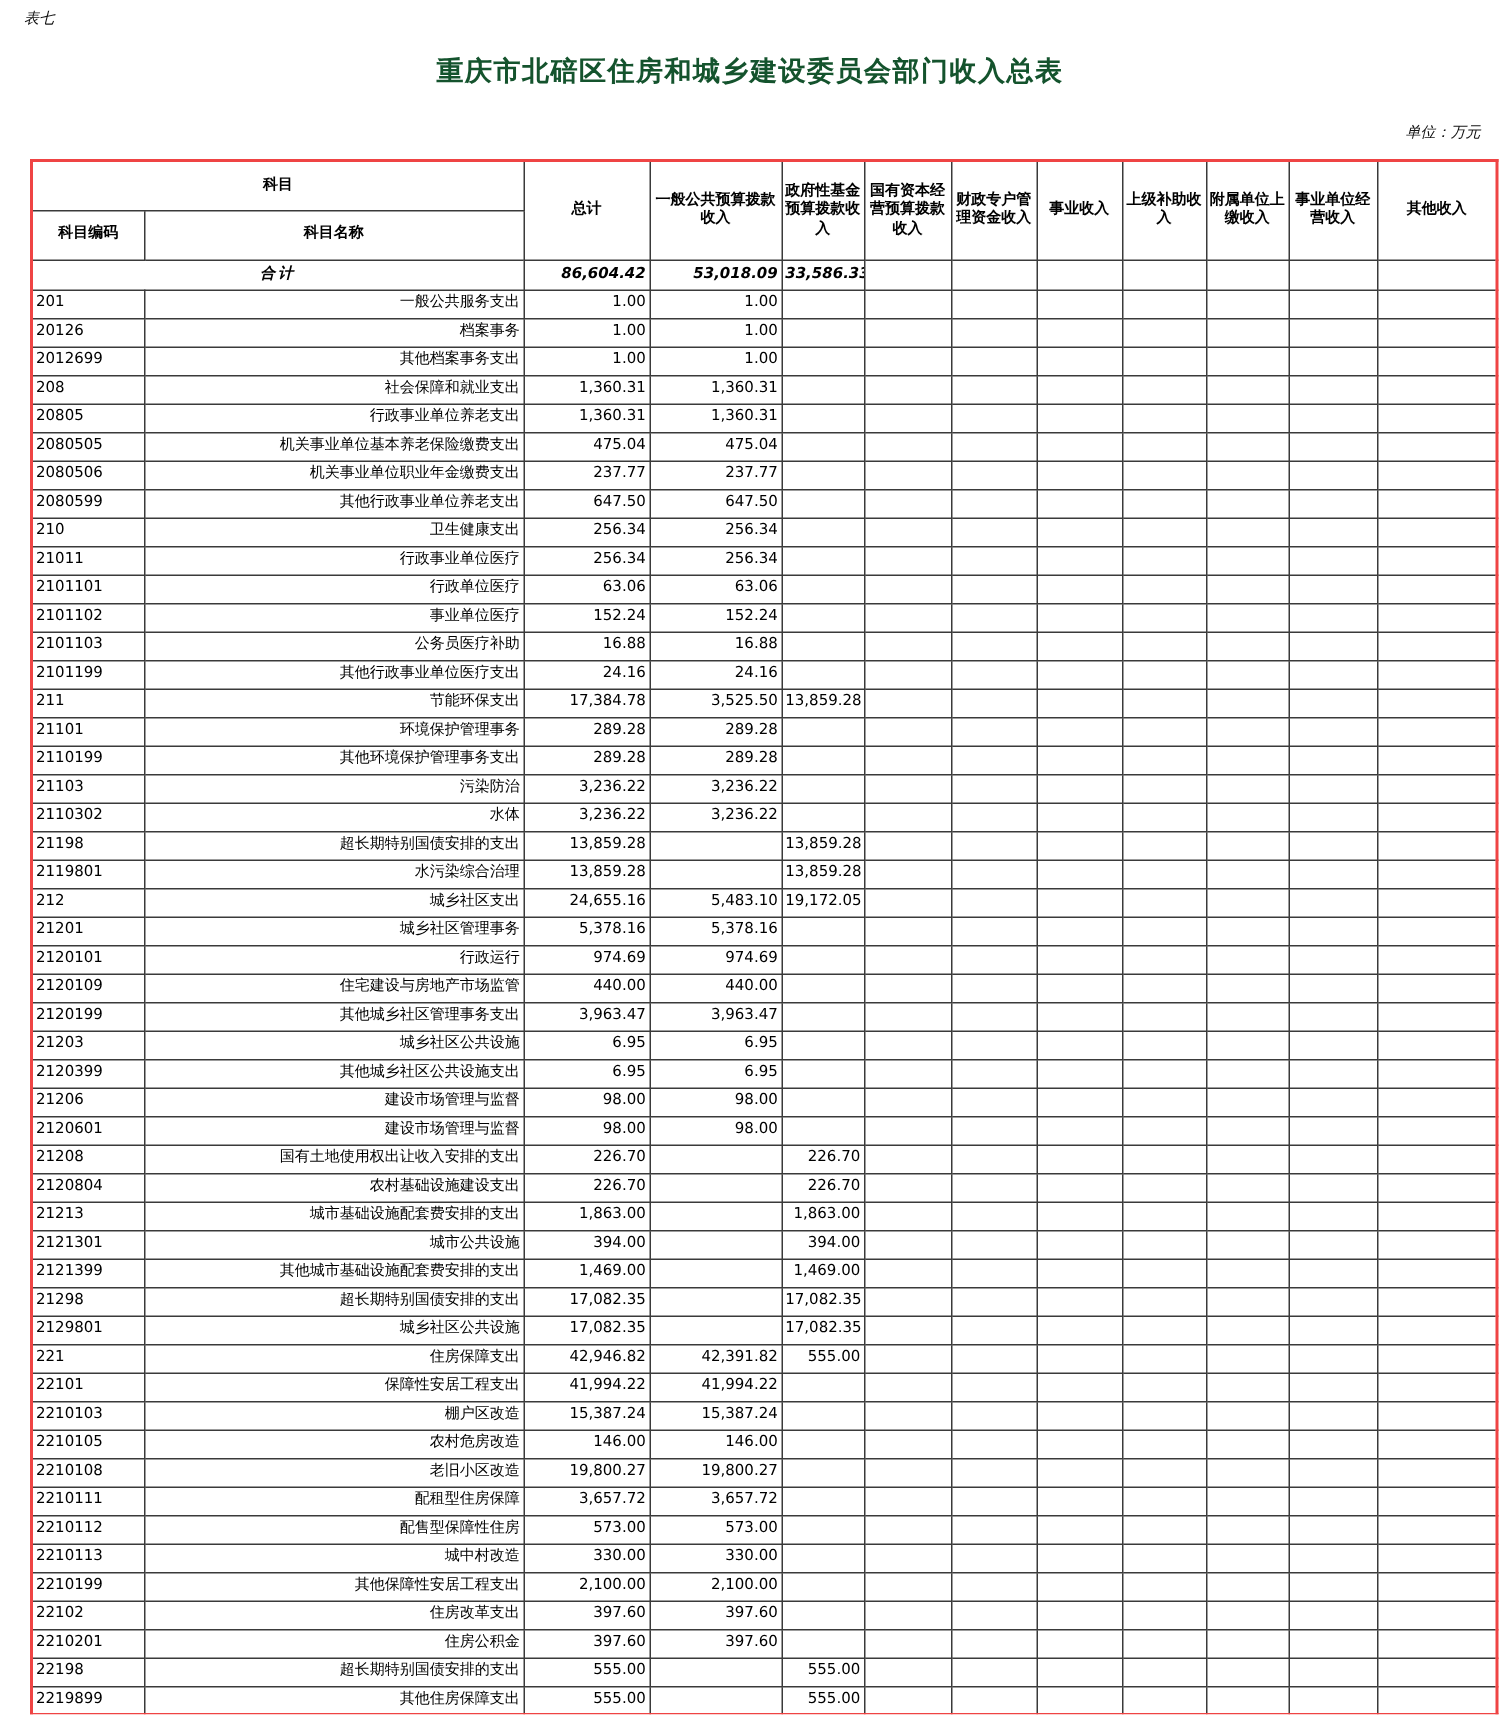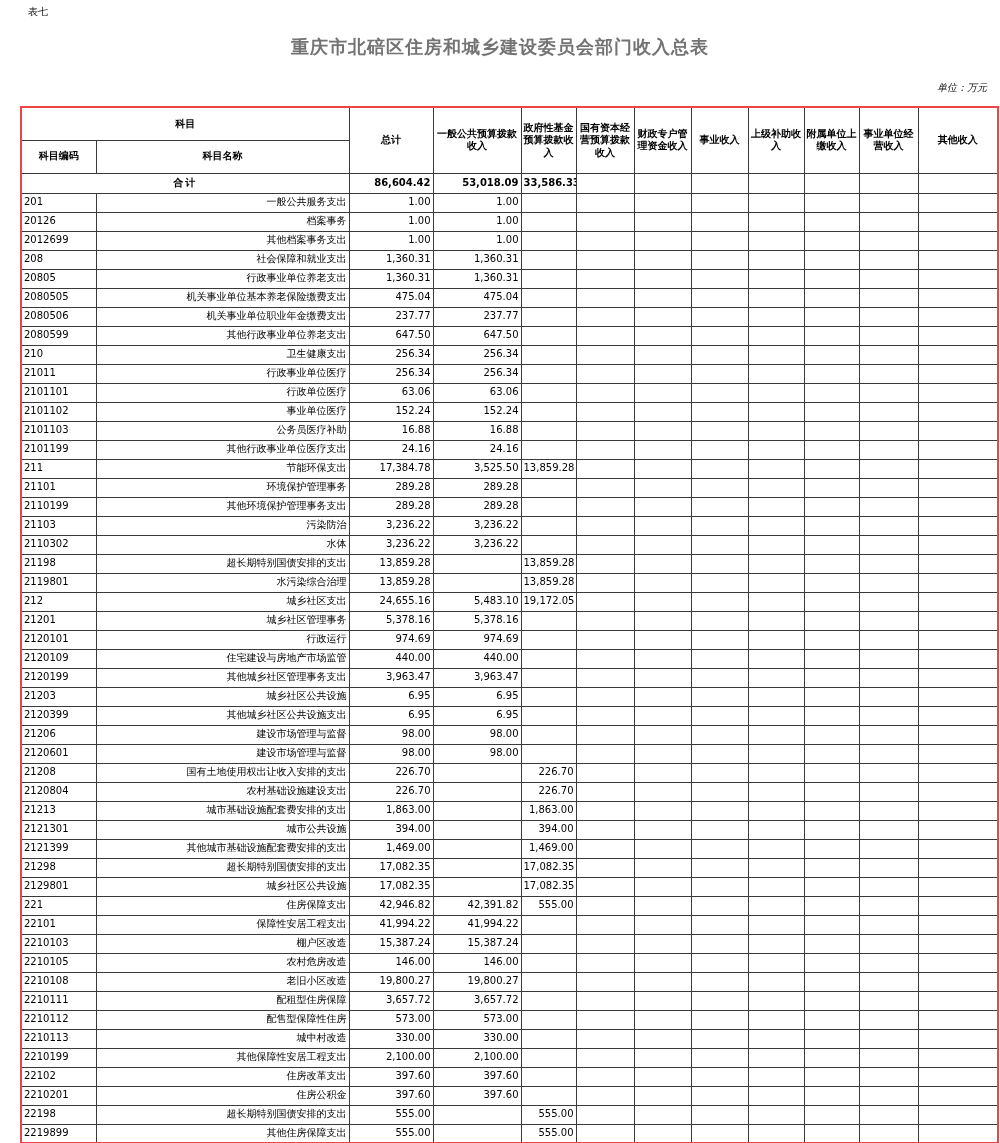--- a/index.html
+++ b/index.html
@@ -8,36 +8,37 @@
     position: relative;
     width: 1000px;
     height: 1143px;
     background: #ffffff;
     color: #000000;
     font-family: "DejaVu Sans", sans-serif;
     overflow: hidden;
   }
   .corner-note {
     position: absolute;
-    left: 28px;
+    left: 16px;
     top: 5px;
     font-size: 10px;
+    font-style: italic;
     color: #111;
   }
   .title {
     position: absolute;
     top: 35px;
     left: 0;
     width: 1000px;
     margin: 0;
     text-align: center;
     font-size: 18px;
     font-weight: bold;
     letter-spacing: 1px;
-    color: #737373;
+    color: #14532d;
   }
   .unit-note {
     position: absolute;
     top: 81px;
     left: 0;
     width: 987px;
     text-align: right;
     font-size: 10px;
     font-style: italic;
     color: #111;
@@ -58,21 +59,21 @@
     font-size: 10px;
     line-height: 1.25;
     overflow: hidden;
     vertical-align: middle;
     word-break: break-all;
   }
   thead tr.hr1 { height: 33px; }
   thead tr.hr2 { height: 33px; }
   thead th { font-weight: bold; text-align: center; }
   tr.total-row { height: 20px; }
-  tr.total-row td { font-weight: bold; }
+  tr.total-row td { font-weight: bold; font-style: italic; }
   td.total-label { text-align: center; font-size: 12px; letter-spacing: 2px; }
   tbody tr.data-row { height: 19px; }
   td.code { text-align: left; white-space: nowrap; }
   td.name { text-align: right; white-space: nowrap; }
   td.num  { text-align: right; white-space: nowrap; padding-right: 2px; }
   .lvl1 { padding-left: 3px; }
   .lvl2 { padding-left: 9px; }
   .lvl3 { padding-left: 16px; margin-top: 11px; }
   td.name.lvl2 { padding-left: 26px; }
   td.name.lvl3 { padding-left: 19px; }

